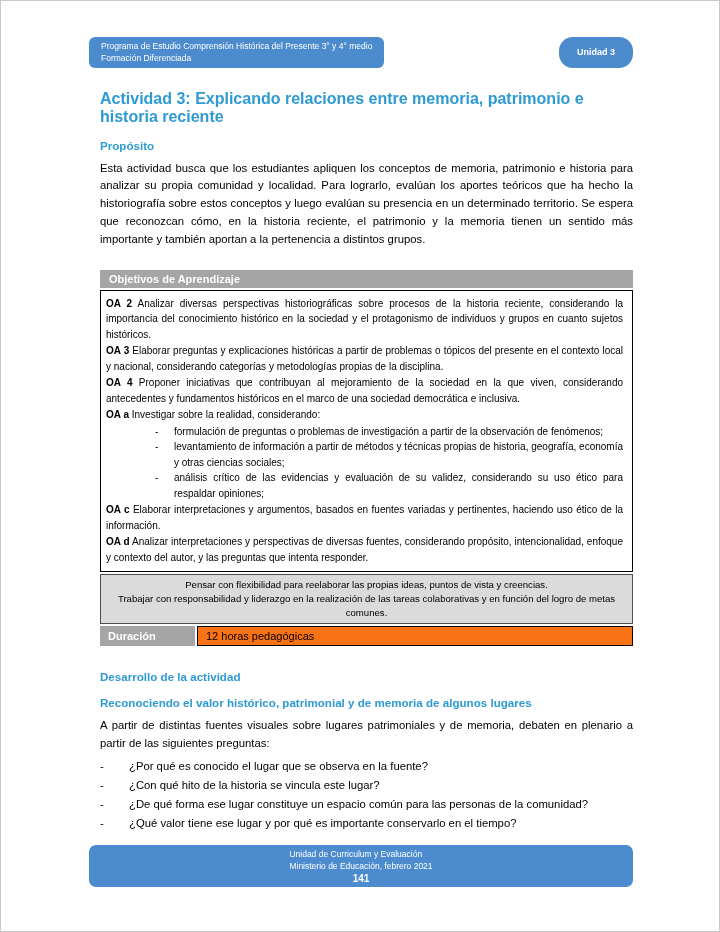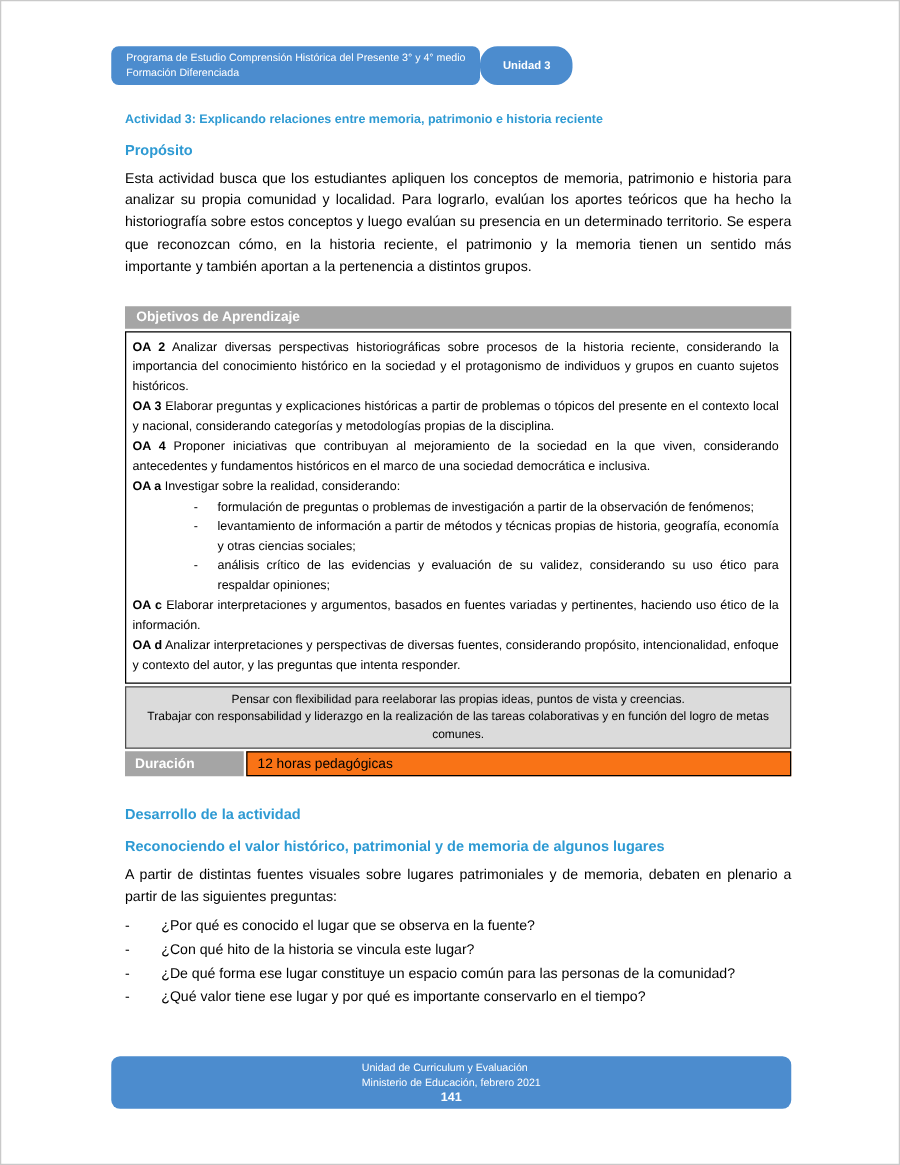--- a/index.html
+++ b/index.html
@@ -12,20 +12,21 @@
     height: 932px;
     background: #fff;
     border: 1px solid #c9c9c9;
     padding: 36px 86px 0 99px;
     overflow: hidden;
   }
 
   
   .doc-header {
     display: flex;
+    justify-content: space-between;
     align-items: stretch;
     margin-left: -11px;
   }
   .header-program {
     background: var(--bar-blue, #4C8CCE);
     color: #fff;
     border-radius: 6px;
     padding: 3px 12px;
     font-size: 8.5px;
     line-height: 1.45;
@@ -37,21 +38,21 @@
     border-radius: 14px;
     padding: 2px 18px;
     font-size: 9px;
     font-weight: bold;
     display: flex;
     align-items: center;
   }
 
   .activity-title {
     margin-top: 22px;
-    font-size: 10px;
+    font-size: 16px;
     font-weight: bold;
     color: var(--heading-blue, #2E9AD3);
   }
   .blue-sub {
     margin-top: 13px;
     font-size: 11.6px;
     font-weight: bold;
     color: var(--heading-blue, #2E9AD3);
   }
   .blue-sub.mt-lg { margin-top: 24px; }

